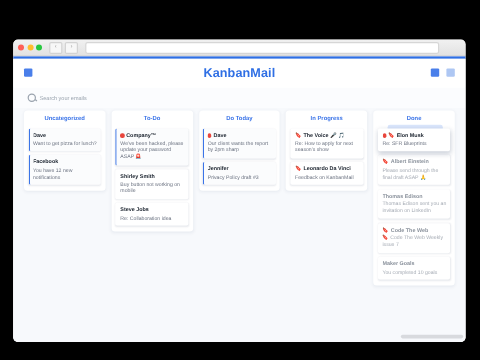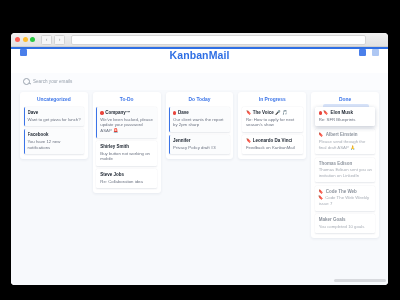--- a/index.html
+++ b/index.html
@@ -80,21 +80,21 @@
     background: #ffffff;
     overflow: hidden;
     display: flex;
     flex-direction: column;
   }
 
   .app-header {
     height: 24px;
     flex: 0 0 auto;
     display: flex;
-    align-items: flex-start;
+    align-items: center;
     padding: 0 9px;
     background: #ffffff;
     position: relative;
   }
   .brand {
     position: absolute;
     left: 0; right: 0;
     text-align: center;
     font-size: 10.5px;
     font-weight: bold;

